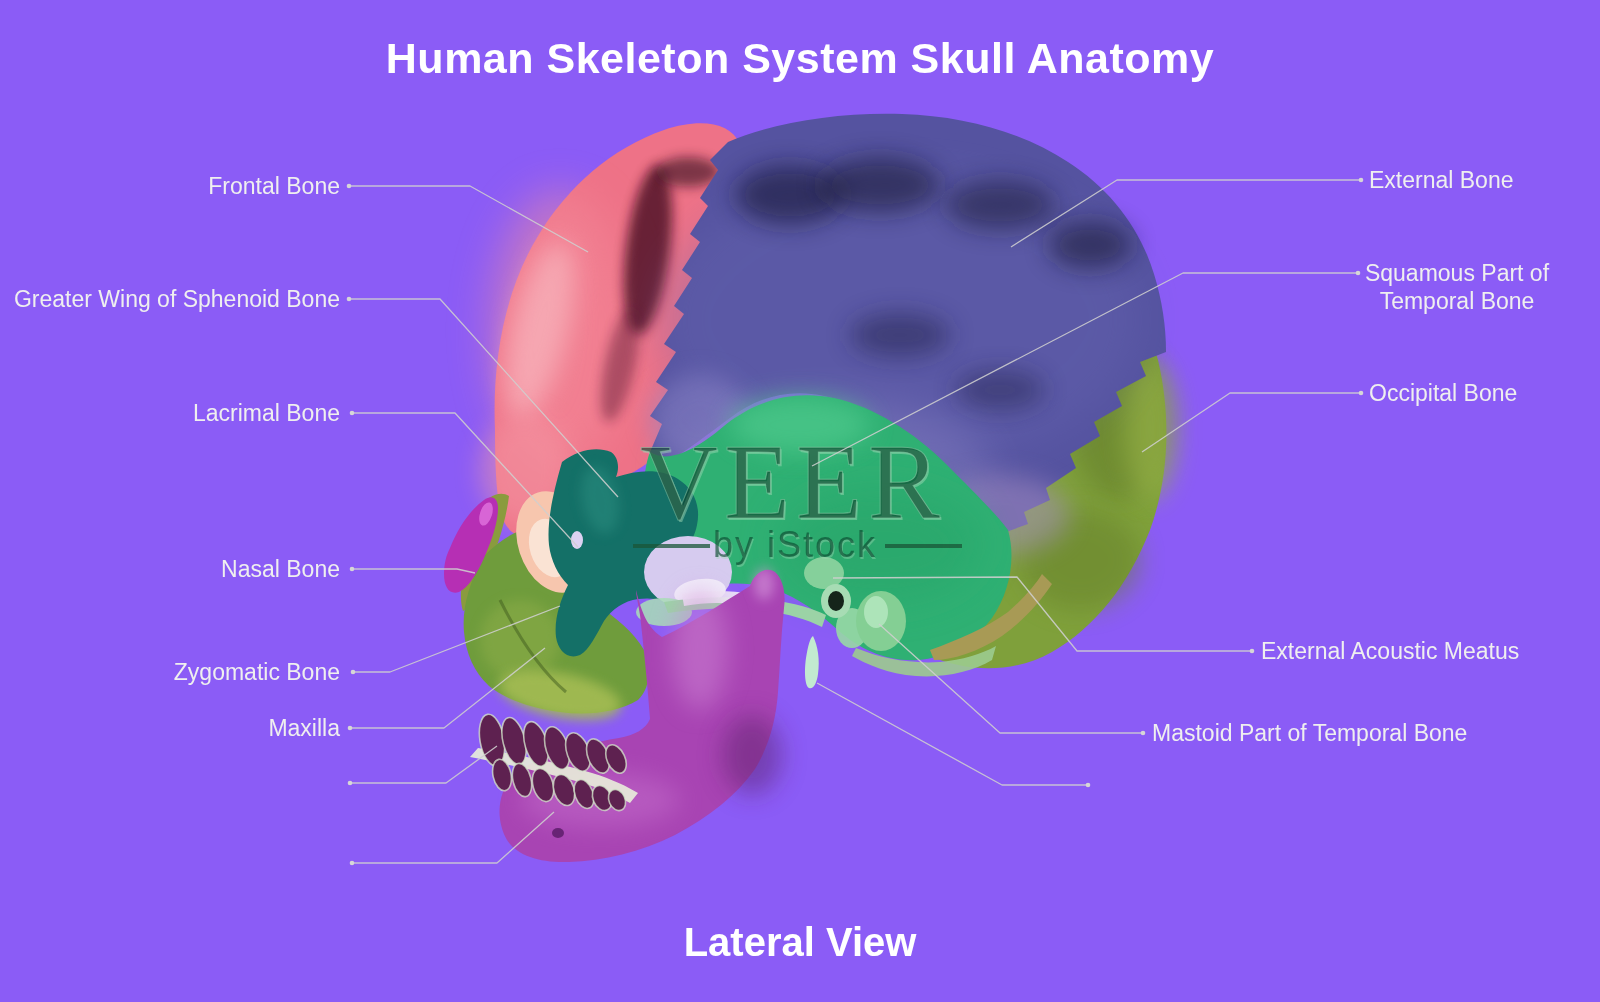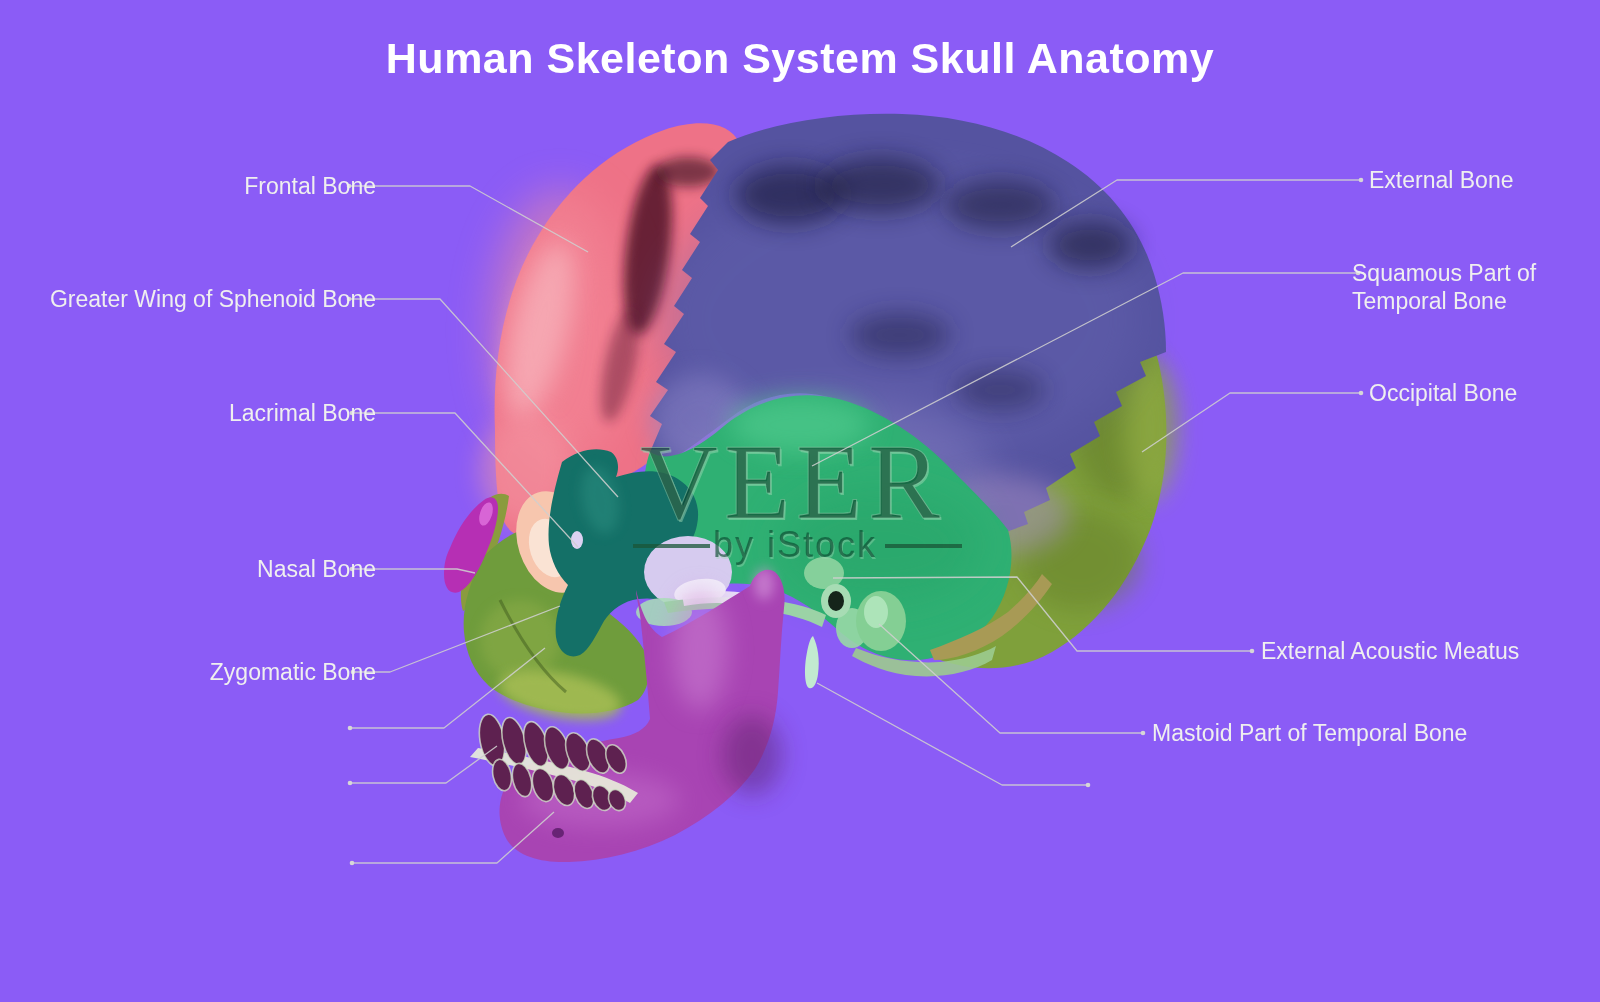--- a/index.html
+++ b/index.html
@@ -5,21 +5,21 @@
   html,body{margin:0;padding:0;background:#000;}
   #stage{position:relative;width:1600px;height:1002px;background:#8b5cf6;overflow:hidden;
          font-family:"Liberation Sans", sans-serif;}
   #skull-svg{position:absolute;left:0;top:0;width:1600px;height:1002px;}
   .page-title{position:absolute;left:0;top:34px;width:1600px;text-align:center;
     color:#fff;font-size:43px;font-weight:bold;letter-spacing:0.5px;}
   .view-title{position:absolute;left:0;top:920px;width:1600px;text-align:center;
     color:#fff;font-size:40px;font-weight:bold;}
   .bone-label{position:absolute;color:#efefef;font-size:23px;line-height:28px;
     white-space:nowrap;}
-  .bone-label.left{left:0;width:340px;text-align:right;padding-left:36px;}
+  .bone-label.left{left:0;width:340px;text-align:right;}
   .bone-label.wrap{white-space:normal;}
   .tooth{stroke:rgba(215,232,205,0.75);stroke-width:1.6;}
   .leader{stroke:#cfcfcf;stroke-width:1.3;fill:none;opacity:0.88;stroke-linejoin:round;}
   .dot{fill:#d6d6d6;}
 </style>
 </head>
 <body>
 
 <div id="stage">
 
@@ -228,20 +228,22 @@
       <circle class="dot" cx="1143" cy="733" r="2.3"></circle>
       <circle class="dot" cx="1088" cy="785" r="2.3"></circle>
     </g>
   </svg>
 
   <div class="bone-label left" style="top:172px">Frontal Bone</div>
   <div class="bone-label left" style="top:285px">Greater Wing of Sphenoid Bone</div>
   <div class="bone-label left" style="top:399px">Lacrimal Bone</div>
   <div class="bone-label left" style="top:555px">Nasal Bone</div>
   <div class="bone-label left" style="top:658px">Zygomatic Bone</div>
+  <div class="bone-label left" style="top:714px">Maxilla</div>
 
   <div class="bone-label" style="left:1369px;top:166px">External Bone</div>
-  <div class="bone-label wrap" style="left:1352px;top:259px;width:210px;text-align:left;white-space:normal">Squamous Part of Temporal Bone</div>
+  <div class="bone-label wrap" style="left:1352px;top:259px;width:210px;text-align:center;white-space:normal">Squamous Part of Temporal Bone</div>
   <div class="bone-label" style="left:1369px;top:379px">Occipital Bone</div>
   <div class="bone-label" style="left:1261px;top:637px">External Acoustic Meatus</div>
   <div class="bone-label" style="left:1152px;top:719px">Mastoid Part of Temporal Bone</div>
 
+  <div class="view-title">Lateral View</div>
 </div>
 
 </body></html>

